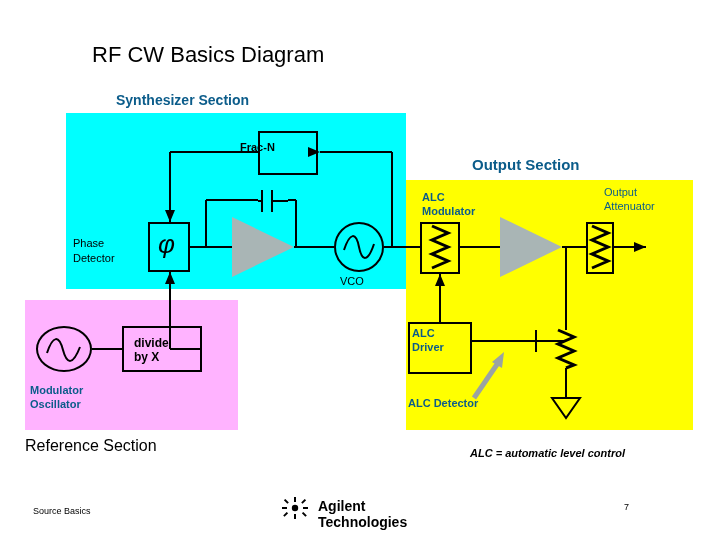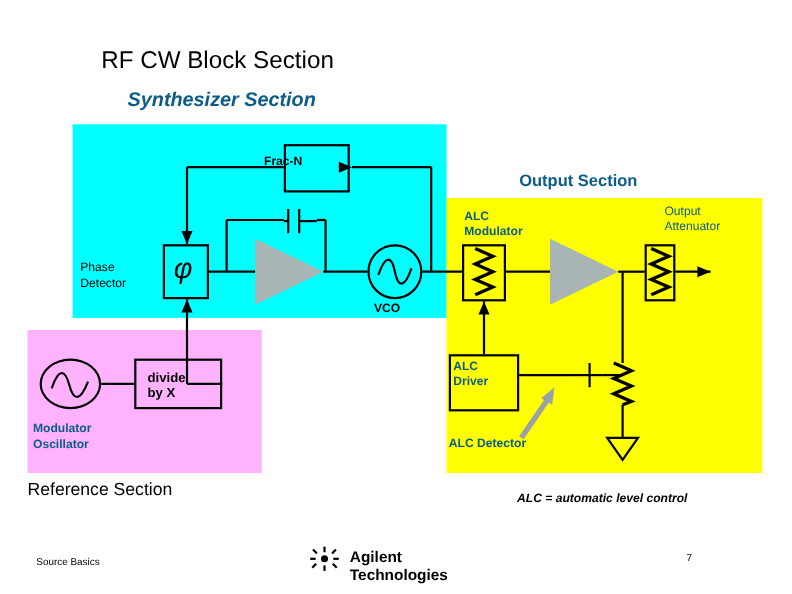--- a/index.html
+++ b/index.html
@@ -6,21 +6,21 @@
   body{
     width:720px;height:540px;background:#ffffff;
     font-family:"Liberation Sans", sans-serif;
     position:relative;overflow:hidden;
   }
   .abs{position:absolute;}
   #slide-title{
     left:92px;top:42px;font-size:22px;color:#000000;
   }
   .section-label{font-weight:bold;color:#0b5c8a;}
-  #synth-label{left:116px;top:80px;font-size:18px;font-style:italic;}
+  #synth-label{left:116px;top:92px;font-size:14px;}
   #output-label{left:472px;top:156px;font-size:15px;}
   
   #synth-panel{left:66px;top:113px;width:340px;height:176px;background:#00ffff;}
   #ref-panel{left:25px;top:300px;width:213px;height:130px;background:#ffb3ff;}
   #output-panel{left:406px;top:180px;width:287px;height:250px;background:#ffff00;}
 
   
   .box{border:2px solid #000000;background:transparent;box-sizing:border-box;}
   #fracn-box{left:258px;top:131px;width:60px;height:44px;}
   #fracn-text{left:240px;top:141px;font-size:11px;color:#000;font-weight:bold;}
@@ -29,21 +29,21 @@
   #phase-label{left:73px;top:236px;font-size:11px;color:#000;font-weight:normal;line-height:15px;}
 
   
   .tri-gray{width:0;height:0;border-top:30px solid transparent;border-bottom:30px solid transparent;border-left:62px solid #a9b5b5;}
   #amp1{left:232px;top:217px;}
   #amp2{left:500px;top:217px;}
 
   
   .circ{border:2px solid #000;border-radius:50%;box-sizing:border-box;background:transparent;}
   #vco-circle{left:334px;top:222px;width:50px;height:50px;}
-  #vco-label{left:340px;top:275px;font-size:11px;color:#000;font-weight:bold;}
+  #vco-label{left:340px;top:275px;font-size:11px;color:#000;font-weight:normal;}
   #ref-circle{left:36px;top:326px;width:56px;height:46px;}
   #ref-label{left:30px;top:383px;font-size:11px;color:#0b5c8a;font-weight:bold;line-height:14px;}
 
   
   #divide-box{left:122px;top:326px;width:80px;height:46px;}
   #divide-text{left:134px;top:336px;font-size:12px;color:#000;font-weight:bold;line-height:14px;}
 
   
   #alc-mod-box{left:420px;top:222px;width:40px;height:52px;}
   #alc-mod-label{left:422px;top:190px;font-size:11px;color:#0b5c8a;font-weight:bold;line-height:14px;}
@@ -62,21 +62,21 @@
 
   svg{overflow:visible;}
 </style>
 </head>
 <body>
 
 <div class="abs" id="synth-panel"></div>
 <div class="abs" id="ref-panel"></div>
 <div class="abs" id="output-panel"></div>
 
-<div class="abs" id="slide-title">RF CW Block Section</div>
+<div class="abs" id="slide-title">RF CW Basics Diagram</div>
 <div class="abs section-label" id="synth-label">Synthesizer Section</div>
 <div class="abs section-label" id="output-label">Output Section</div>
 
 <svg class="abs" style="left:0;top:0;width:720px;height:540px;">
   <g stroke="#000000" stroke-width="2" fill="none">
 
     <line x1="190" y1="247" x2="232" y2="247"></line>
 
     <line x1="206" y1="247" x2="206" y2="200"></line>
     <line x1="206" y1="200" x2="258" y2="200"></line>

